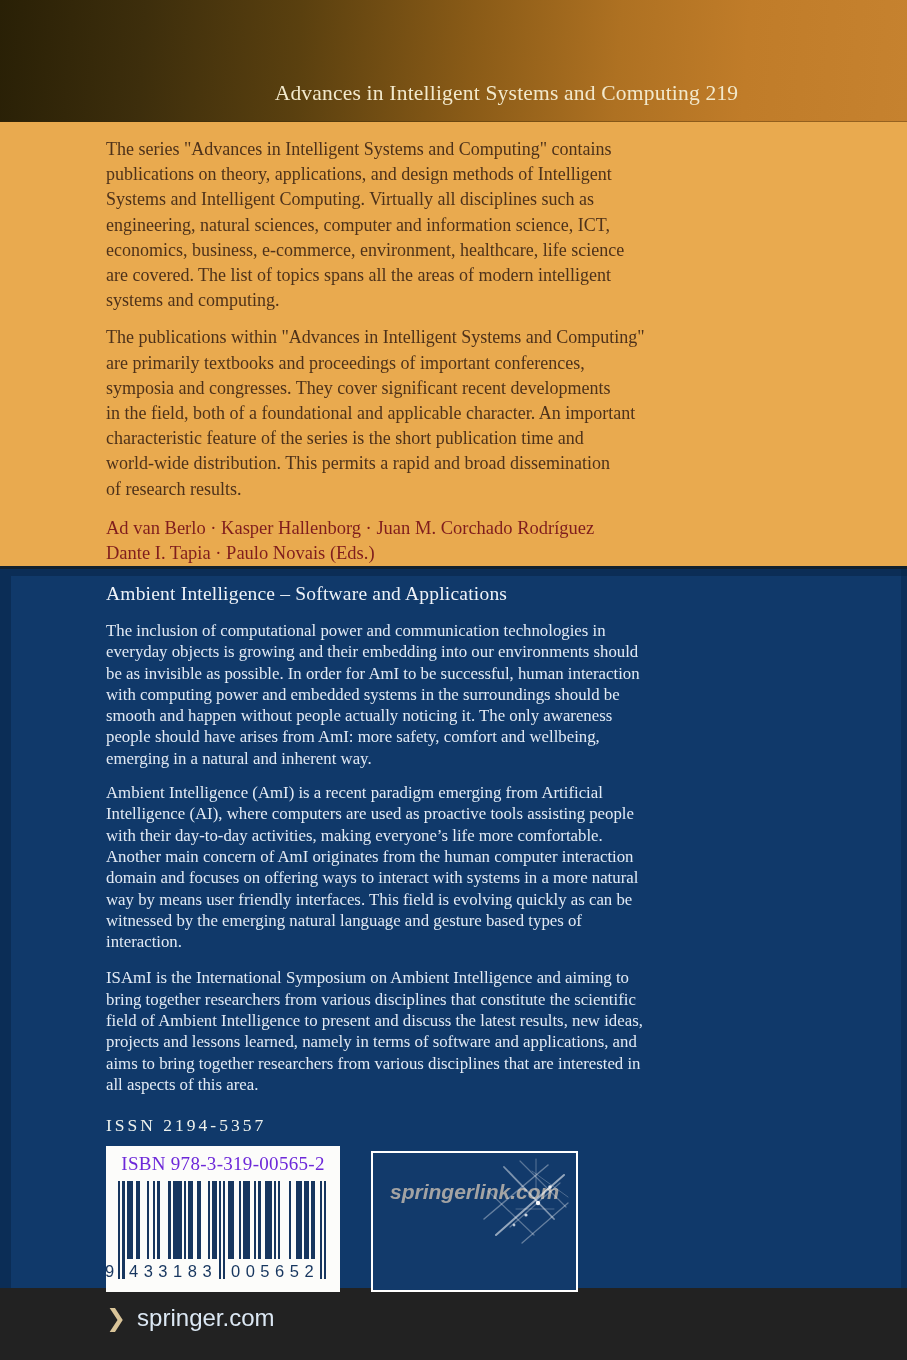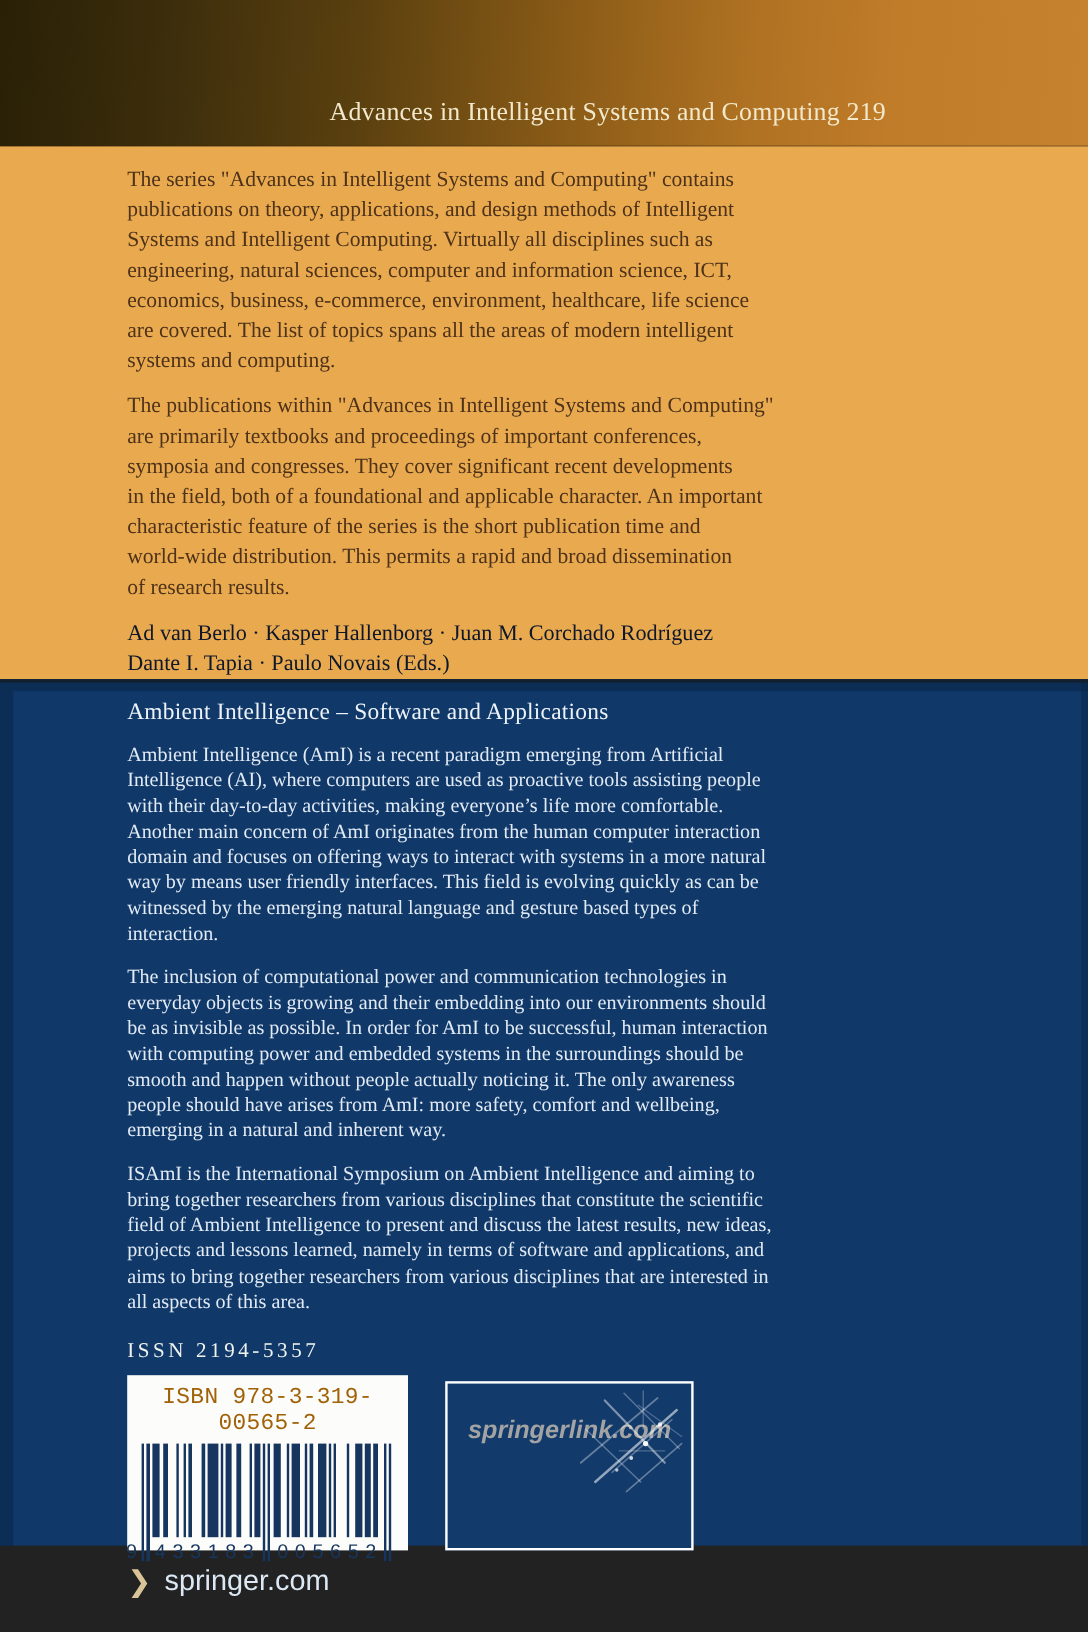--- a/index.html
+++ b/index.html
@@ -21,21 +21,21 @@
 
   
   .amber {
     height:444px; background:#e9aa4f; color:#4e321a;
     padding:15px 100px 0 106px;
   }
   .amber p.series-par { font-size:18px; line-height:25.2px; white-space:pre-line; }
   .amber p.series-par + p.series-par { margin-top:12px; }
   .editors {
     margin-top:14px; font-size:18.5px; line-height:25px;
-    color:#0f172a; white-space:pre-line;
+    color:#7f1d1d; white-space:pre-line;
   }
 
   
   .navy {
     height:722px; background:#10396a;
     border-top:3px solid #11202e;
     box-shadow:inset 11px 7px 0 0 rgba(8,36,70,0.55), inset -6px 0 0 0 rgba(8,36,70,0.45);
     padding:14px 0 0 106px; position:relative;
   }
   .book-title { font-size:19.5px; font-weight:normal; color:#edf2f8; letter-spacing:0.2px; }
@@ -48,22 +48,22 @@
     margin-top:20px; font-size:17.5px; letter-spacing:3px; color:#eff3ee;
   }
 
   
   .boxes { margin-top:10px; display:flex; align-items:flex-start; }
   .isbn-box {
     width:234px; height:146px; background:#fcfcfa;
     padding-top:7px; text-align:center;
   }
   .isbn-label {
-    font-family:Liberation Mono, monospace; font-size:19px;
-    color:#a16207; letter-spacing:0.3px;
+    font-family:Liberation Serif, serif; font-size:19px;
+    color:#6d28d9; letter-spacing:0.3px;
   }
   .barcode {
     position:relative; width:210px; height:100px;
     margin:6px auto 0; text-align:left; white-space:nowrap;
   }
   .bar { display:inline-block; vertical-align:top; height:78px; }
   .bar.dark { background:#17365f; }
   .bar.tall { height:98px; }
   .bc-digit {
     position:absolute; bottom:0; font-family:"Liberation Sans", sans-serif;
@@ -119,35 +119,35 @@
 in the field, both of a foundational and applicable character. An important
 characteristic feature of the series is the short publication time and
 world-wide distribution. This permits a rapid and broad dissemination
 of research results.</p>
     <div class="editors">Ad van Berlo · Kasper Hallenborg · Juan M. Corchado Rodríguez
 Dante I. Tapia · Paulo Novais (Eds.)</div>
   </section>
 
   <section class="navy">
     <h1 class="book-title">Ambient Intelligence – Software and Applications</h1>
+    <p class="book-par sp">The inclusion of computational power and communication technologies in
+everyday objects is growing and their embedding into our environments should
+be as invisible as possible. In order for AmI to be successful, human interaction
+with computing power and embedded systems in the surroundings should be
+smooth and happen without people actually noticing it. The only awareness
+people should have arises from AmI: more safety, comfort and wellbeing,
+emerging in a natural and inherent way.</p>
     <p class="book-par">Ambient Intelligence (AmI) is a recent paradigm emerging from Artificial
 Intelligence (AI), where computers are used as proactive tools assisting people
 with their day-to-day activities, making everyone’s life more comfortable.
 Another main concern of AmI originates from the human computer interaction
 domain and focuses on offering ways to interact with systems in a more natural
 way by means user friendly interfaces. This field is evolving quickly as can be
 witnessed by the emerging natural language and gesture based types of
 interaction.</p>
-    <p class="book-par sp">The inclusion of computational power and communication technologies in
-everyday objects is growing and their embedding into our environments should
-be as invisible as possible. In order for AmI to be successful, human interaction
-with computing power and embedded systems in the surroundings should be
-smooth and happen without people actually noticing it. The only awareness
-people should have arises from AmI: more safety, comfort and wellbeing,
-emerging in a natural and inherent way.</p>
     <p class="book-par sp">ISAmI is the International Symposium on Ambient Intelligence and aiming to
 bring together researchers from various disciplines that constitute the scientific
 field of Ambient Intelligence to present and discuss the latest results, new ideas,
 projects and lessons learned, namely in terms of software and applications, and
 aims to bring together researchers from various disciplines that are interested in
 all aspects of this area.</p>
 
     <div class="issn">ISSN 2194-5357</div>
 
     <div class="boxes">

